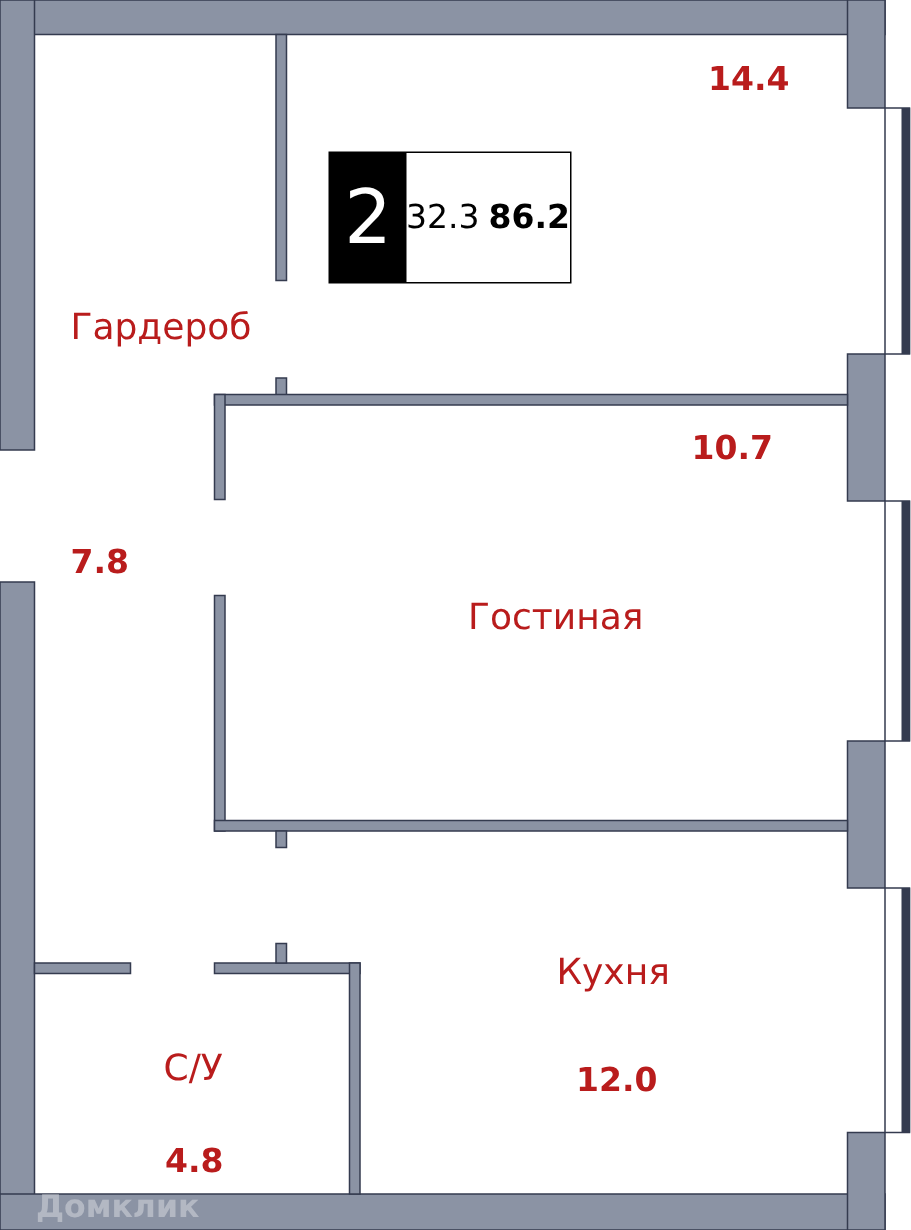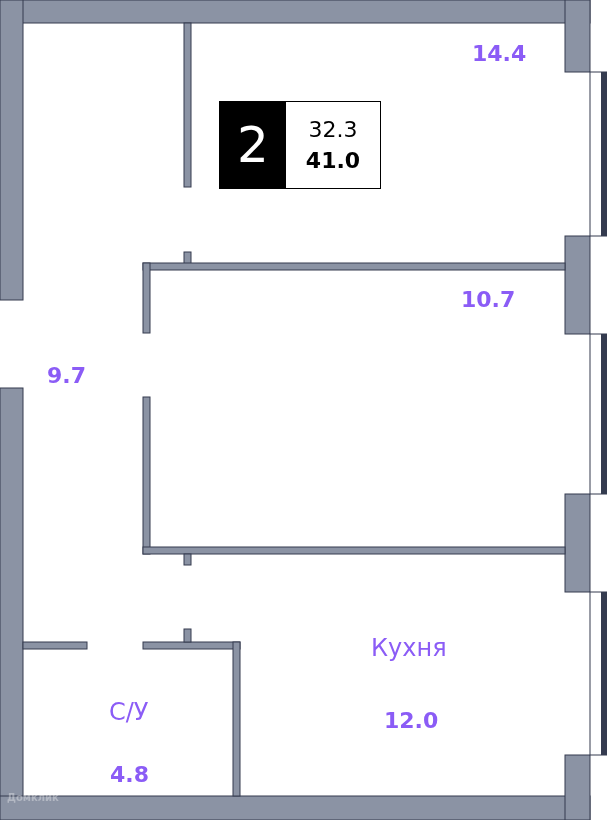--- a/index.html
+++ b/index.html
@@ -1,26 +1,26 @@
 <!DOCTYPE html>
 <html><head>
 <meta charset="utf-8">
 <style>
   html, body { margin: 0; padding: 0; background: #ffffff; }
   #stage { position: relative; width: 607px; height: 820px; overflow: hidden; background: #ffffff; font-family: "DejaVu Sans", sans-serif; }
   svg.plan { position: absolute; left: 0; top: 0; }
-  .lbl { position: absolute; color: #8b5cf6; white-space: nowrap; line-height: 1; }
+  .lbl { position: absolute; color: #b91c1c; white-space: nowrap; line-height: 1; }
   .name { font-size: 24px; font-weight: 400; }
   .area { font-size: 22px; font-weight: 700; }
   .badge { position: absolute; left: 219px; top: 101px; width: 162px; height: 88px; border: 1px solid #000; background: #fff; display: flex; box-sizing: border-box; }
   .badge .rooms { width: 66px; background: #000; color: #fff; font-size: 50px; font-weight: 400; display: flex; align-items: center; justify-content: center; }
-  .badge .vals { flex: 1; display: flex; flex-direction: column; justify-content: center; align-items: center; gap: 6px; }
+  .badge .vals { flex: 1; display: flex; flex-direction: row; justify-content: center; align-items: center; gap: 6px; }
   .badge .living { font-size: 22px; font-weight: 400; }
   .badge .total { font-size: 22px; font-weight: 700; }
-  .wm { position: absolute; left: 7px; top: 792px; font-size: 10px; font-weight: 700; color: rgba(255,255,255,0.35); }
+  .wm { position: absolute; left: 24px; top: 792px; font-size: 21px; font-weight: 700; color: rgba(255,255,255,0.35); }
 </style>
 </head>
 <body>
 
 <div id="stage">
   <svg class="plan" width="607" height="820" viewBox="0 0 607 820">
     <g fill="#8b93a4" stroke="#343b4f" stroke-width="1">
 
       <rect x="0" y="0" width="590" height="23"></rect>
 
@@ -57,26 +57,28 @@
       <rect x="601" y="334" width="6" height="160" fill="#343b4f"></rect>
       <rect x="590" y="592" width="17" height="163" fill="#ffffff" stroke="#343b4f" stroke-width="1"></rect>
       <rect x="601" y="592" width="6" height="163" fill="#343b4f"></rect>
     </g>
   </svg>
 
   <div class="badge">
     <div class="rooms">2</div>
     <div class="vals">
       <div class="living">32.3</div>
-      <div class="total">41.0</div>
+      <div class="total">86.2</div>
     </div>
   </div>
 
   <div class="lbl area" style="left:472px;top:43px;">14.4</div>
-  <div class="lbl area" style="left:47px;top:365px;">9.7</div>
+  <div class="lbl name" style="left:47px;top:206px;">Гардероб</div>
+  <div class="lbl area" style="left:47px;top:365px;">7.8</div>
   <div class="lbl area" style="left:461px;top:289px;">10.7</div>
+  <div class="lbl name" style="left:312px;top:399px;">Гостиная</div>
   <div class="lbl name" style="left:371px;top:636px;">Кухня</div>
   <div class="lbl area" style="left:384px;top:710px;">12.0</div>
   <div class="lbl name" style="left:109px;top:700px;text-align:right;">С/У</div>
   <div class="lbl area" style="left:110px;top:736px;margin-top:28px;">4.8</div>
 
   <div class="wm">Домклик</div>
 </div>
 
 </body></html>

